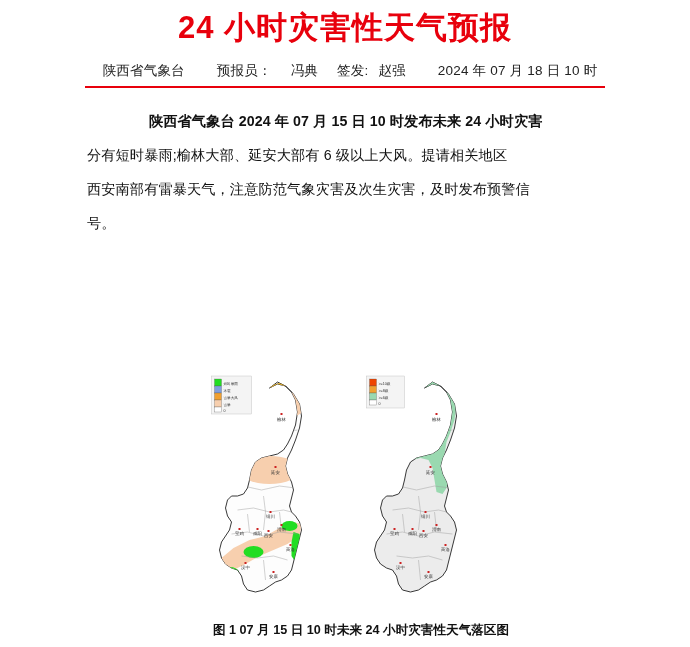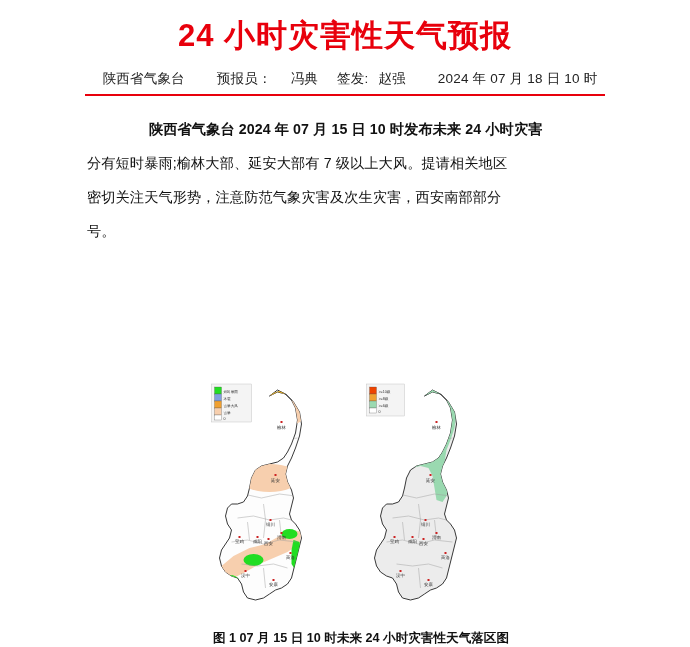--- a/index.html
+++ b/index.html
@@ -18,21 +18,20 @@
   
   .title {
     text-align: center;
     color: #e8000c;
     font-size: 31px;
     font-weight: bold;
     letter-spacing: 1px;
     padding-top: 9px;
     line-height: 1.25;
     white-space: nowrap;
-    margin-top: 8px;
   }
 
   
   .byline-wrap {
     margin: 14px auto 0;
     width: 520px;
     position: relative;
   }
   .byline {
     font-size: 13.5px;
@@ -115,22 +114,22 @@
 
   <div class="byline-wrap">
     <div class="byline">
       <span class="seg">陕西省气象台</span><span class="sp-lg"></span><span class="seg">预报员：</span><span class="sp-sm"></span><span class="seg">冯典</span><span class="sp-sm"></span><span class="seg">签发:</span><span class="seg">赵强</span><span class="sp-lg"></span><span class="seg">2024 年 07 月 18 日 10 时</span>
     </div>
     <div class="byline-rule"></div>
   </div>
 
   <div class="body-text">
     <div><span class="indent"></span><b>陕西省气象台 2024 年 07 月 15 日 10 时发布未来 24 小时灾害</b></div>
-    <div><span>分有短时暴雨;榆林大部、延安大部有 7 级以上大风。提请相关地区</span></div>
-    <div><span>密切关注天气形势，注意防范气象灾害及次生灾害，西安南部部分</span></div>
+    <div><span>分有短时暴雨;榆林大部、延安大部有 6 级以上大风。提请相关地区</span></div>
+    <div><span>西安南部有雷暴天气，注意防范气象灾害及次生灾害，及时发布预警信</span></div>
     <div><span>号。</span></div>
   </div>
 
   <div class="figure">
     <div class="maps">
 
       <div class="map-panel left">
         <svg class="map-svg" viewBox="0 0 120 250" preserveAspectRatio="xMidYMid meet">
           <defs>
             <clipPath id="clipL">

